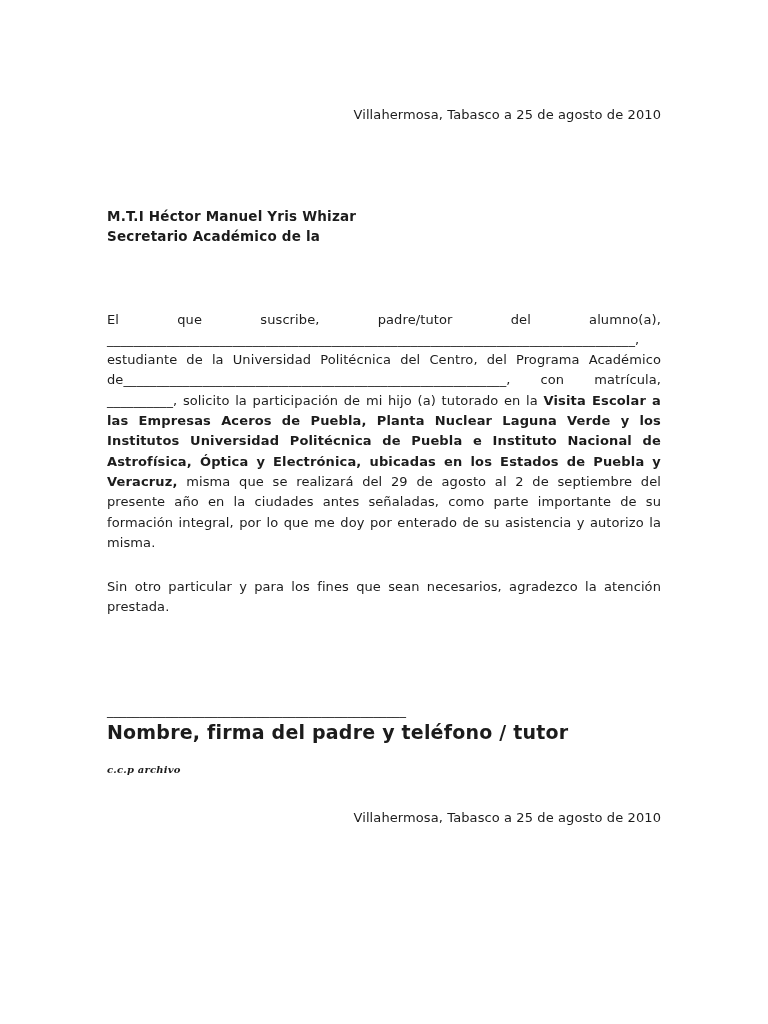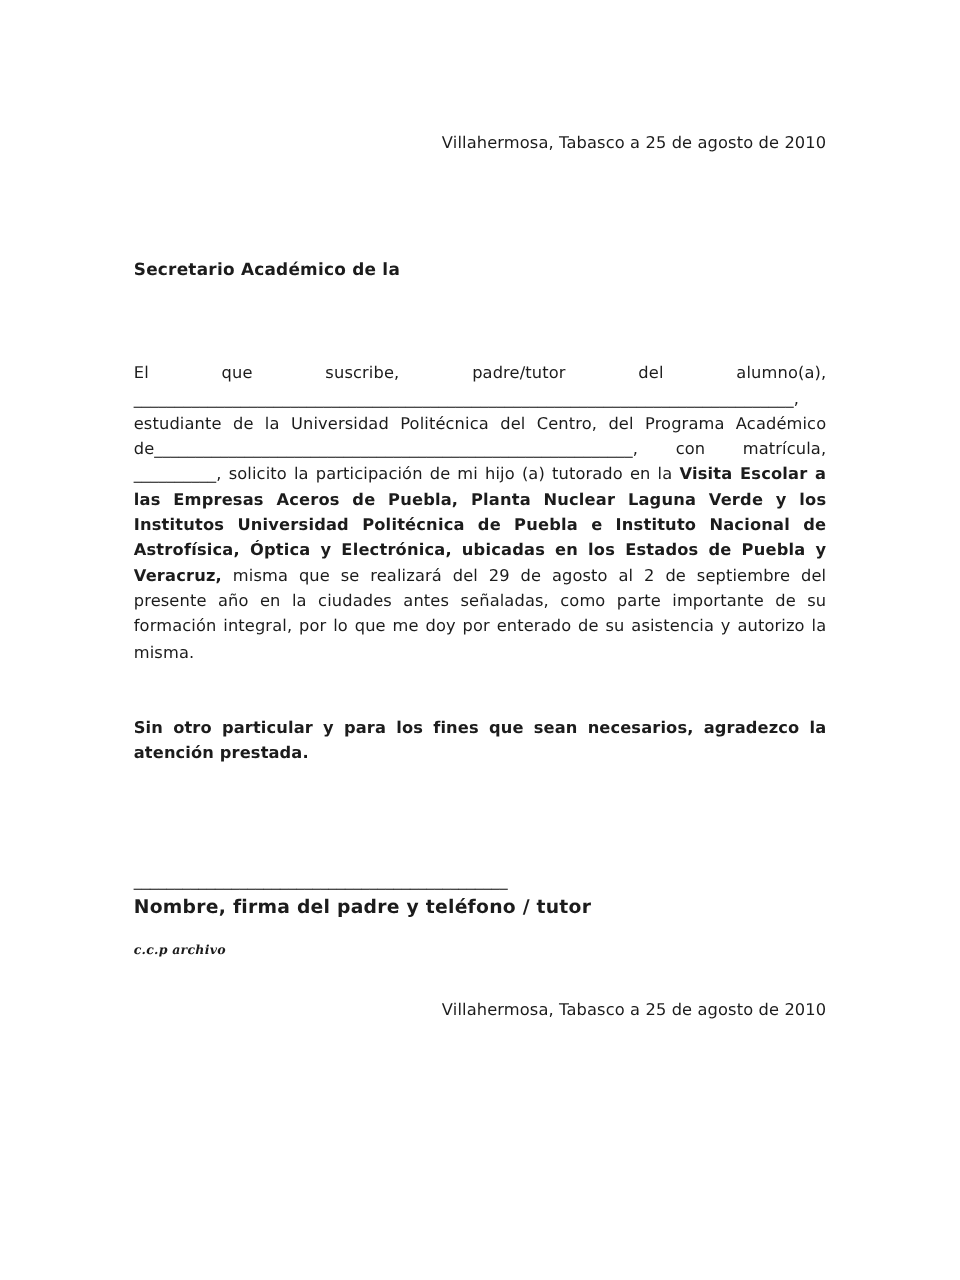--- a/index.html
+++ b/index.html
@@ -27,33 +27,33 @@
     font-size: 13.5px;
     line-height: 20.3px;
     letter-spacing: 0.2px;
   }
   .body-par {
     text-align: justify;
     line-height: 20.3px;
     letter-spacing: 0.1px;
   }
   .p1 { margin-top: 63px; }
-  .p2 { margin-top: 40px; font-weight: bold; }
+  .p2 { margin-top: 24px; }
   .bold { font-weight: bold; letter-spacing: 0.15px; }
   .signature {
     margin-top: 86px;
     text-align: left;
   }
   .sig-line {
     line-height: 14px;
     white-space: nowrap;
   }
   .sig-caption {
     font-weight: bold;
-    font-size: 15px;
+    font-size: 19px;
     margin-top: 3px;
     letter-spacing: 0.2px;
   }
   .ccp {
     margin-top: 21px;
     text-align: left;
     font-family: "DejaVu Serif", "Liberation Serif", serif;
     font-style: italic;
     font-weight: bold;
     font-size: 10px;
@@ -62,20 +62,21 @@
   .date.bottom { margin-top: 33px; }
 </style>
 </head>
 <body>
 
 <div class="page">
 
   <div class="date top">Villahermosa, Tabasco a 25 de agosto de 2010</div>
 
   <div class="recipient">
+    <div>M.T.I Héctor Manuel Yris Whizar</div>
     <div>Secretario Académico de la</div>
   </div>
 
   <p class="body-par p1"><span>El que suscribe, padre/tutor del alumno(a), ________________________________________________________________________________, estudiante de la Universidad Politécnica del Centro, del Programa Académico de__________________________________________________________, con matrícula, __________, solicito la participación de mi hijo (a) tutorado en la </span><span class="bold">Visita Escolar a las Empresas Aceros de Puebla, Planta Nuclear Laguna Verde y los Institutos Universidad Politécnica de Puebla e Instituto Nacional de Astrofísica, Óptica y Electrónica, ubicadas en los Estados de Puebla y Veracruz,</span><span> misma que se realizará del 29 de agosto al 2 de septiembre del presente año en la ciudades antes señaladas, como parte importante de su formación integral, por lo que me doy por enterado de su asistencia y autorizo la misma.</span></p>
 
   <p class="body-par p2">Sin otro particular y para los fines que sean necesarios, agradezco la atención prestada.</p>
 
   <div class="signature">
     <div class="sig-line">______________________________________________</div>
     <div class="sig-caption">Nombre, firma del padre y teléfono / tutor</div>

